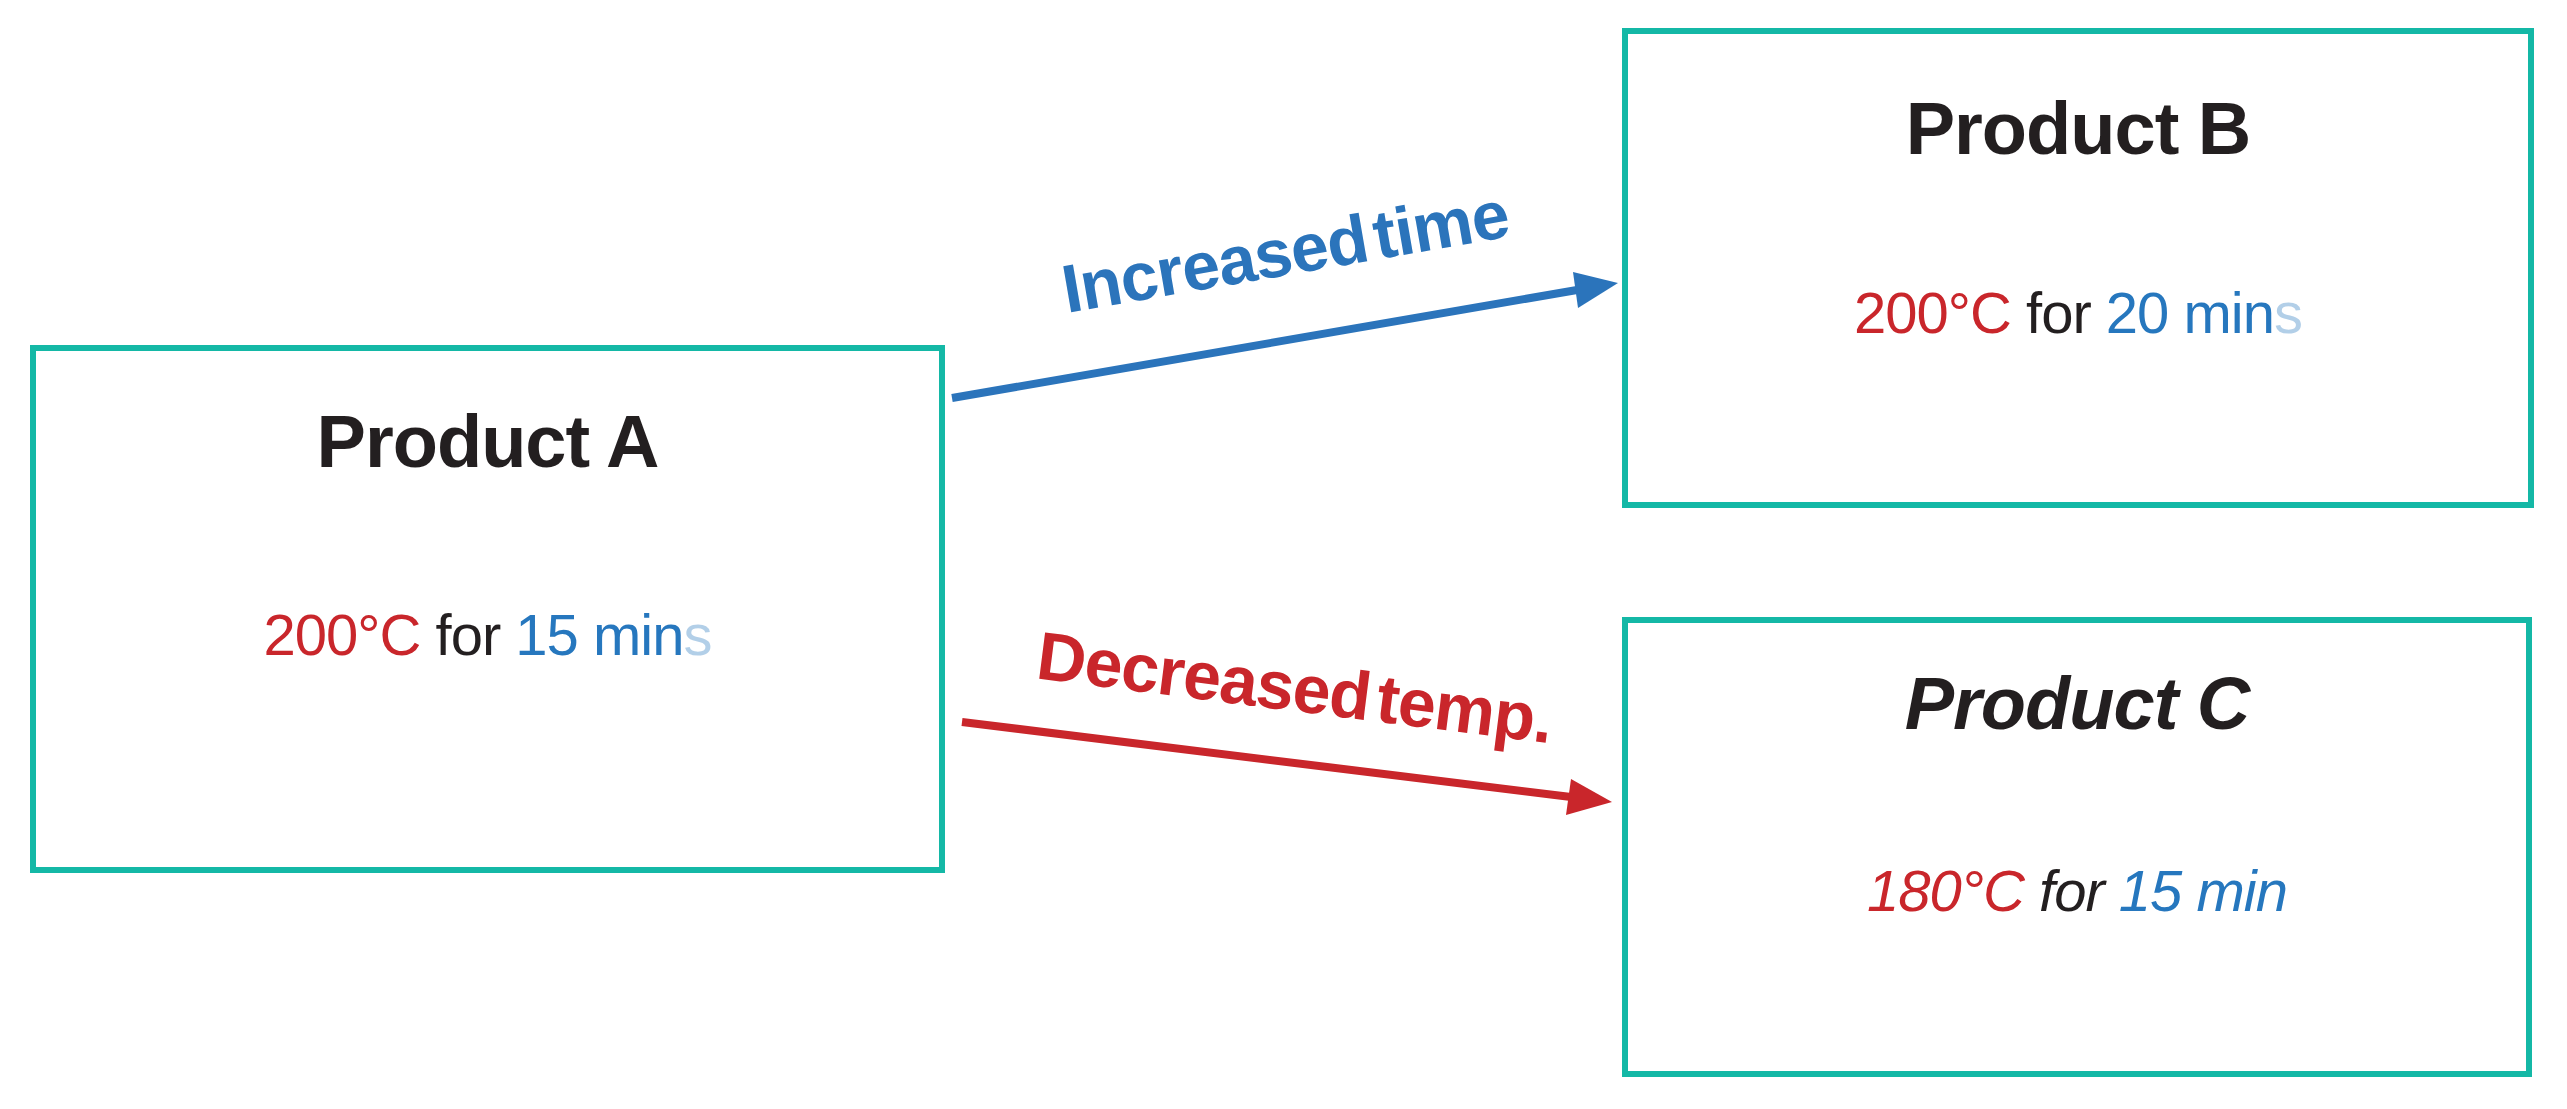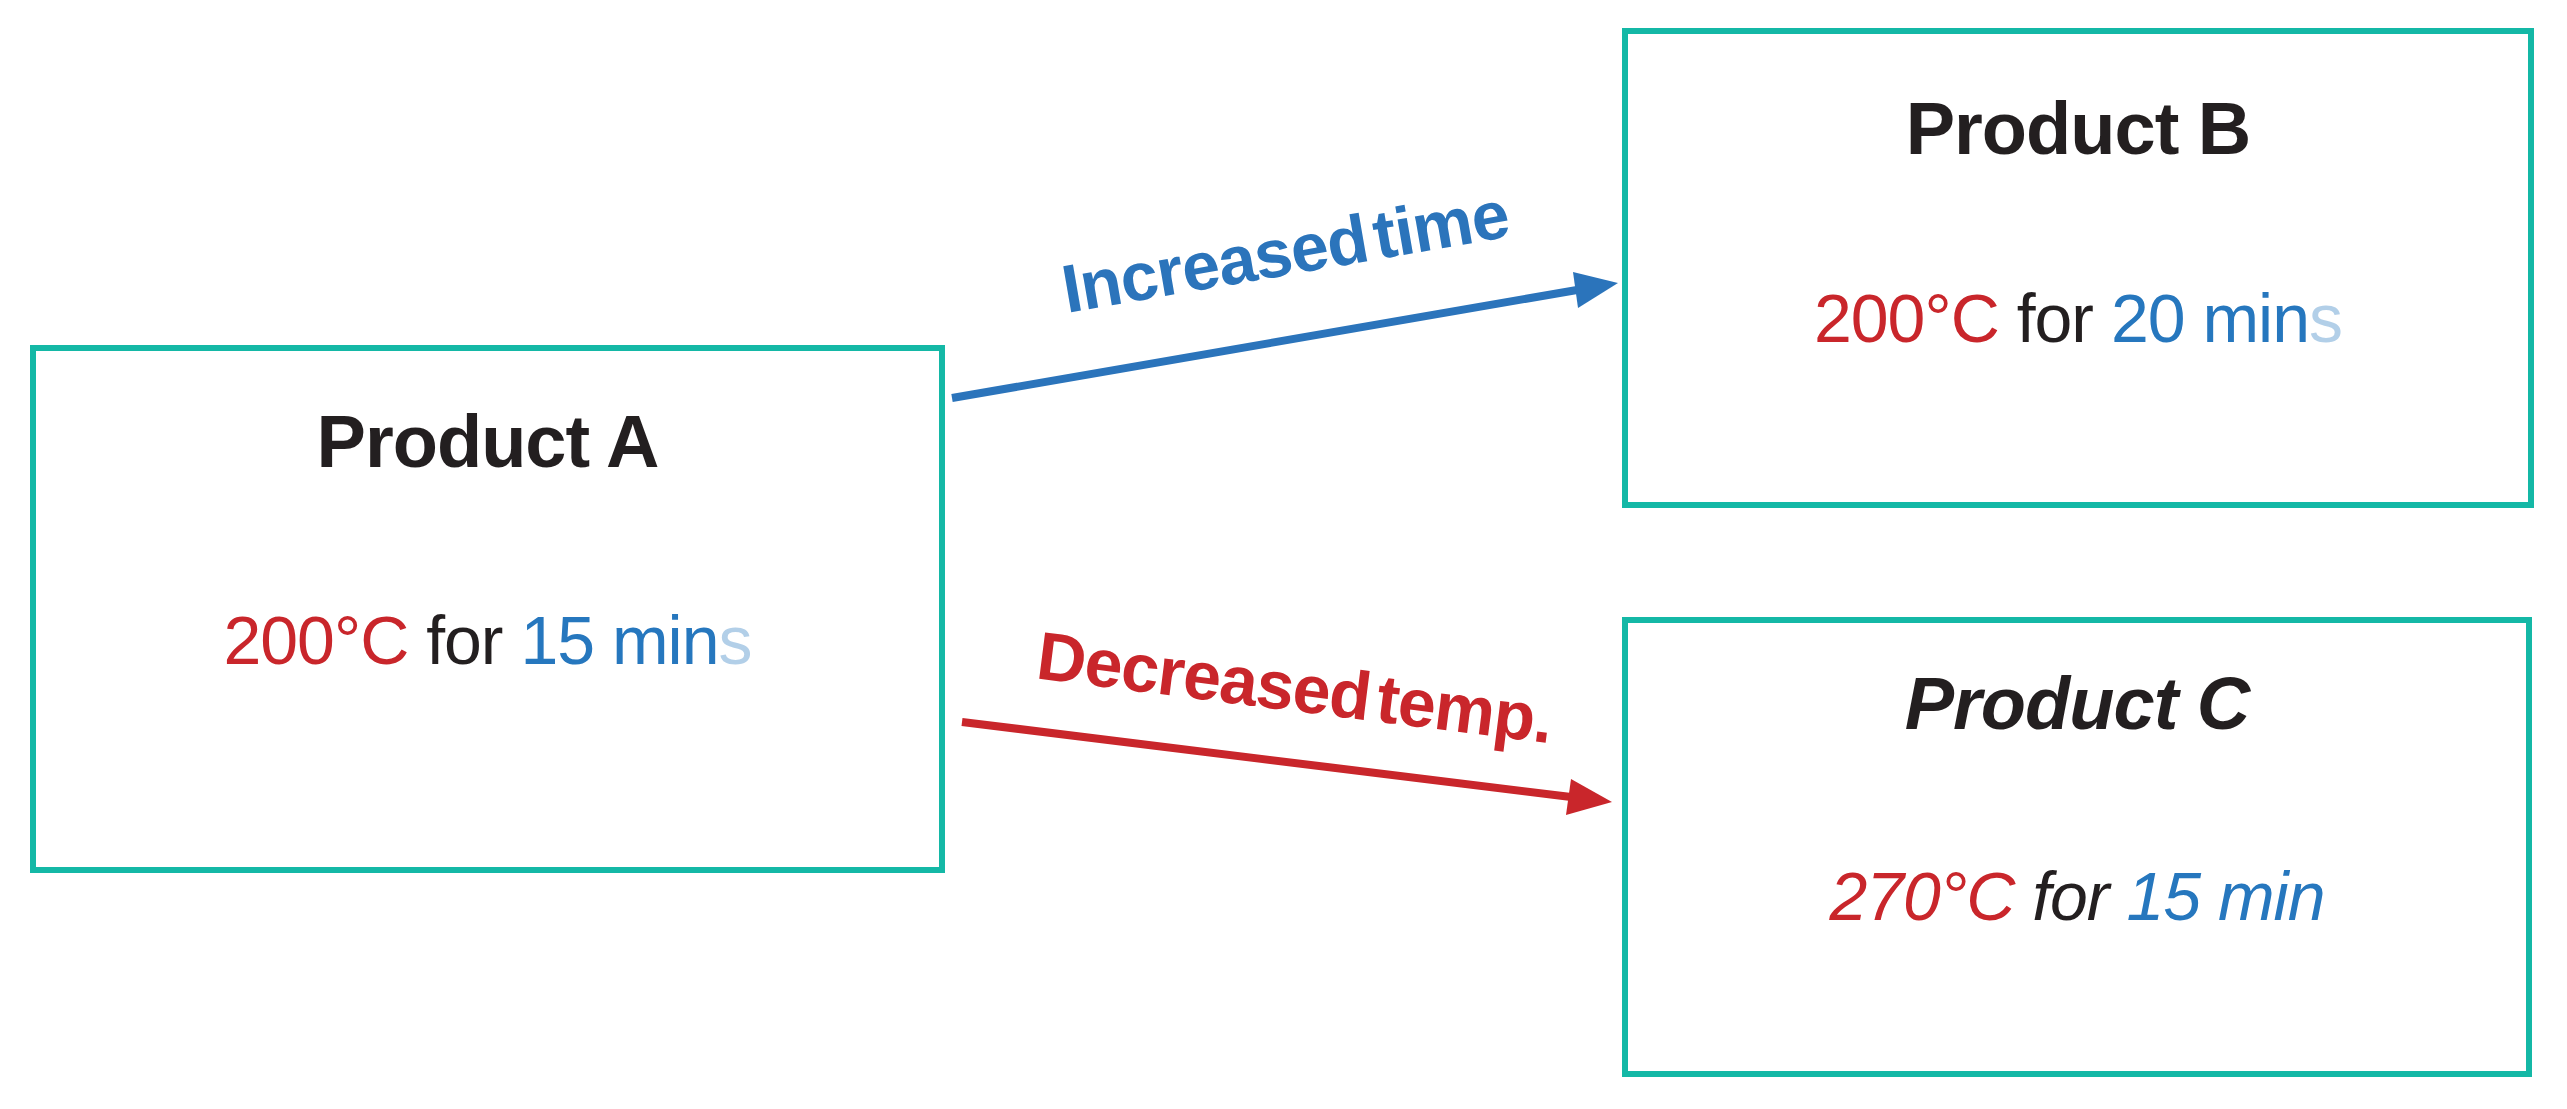--- a/index.html
+++ b/index.html
@@ -31,21 +31,21 @@
     color: #231f20;
     letter-spacing: -1px;
     white-space: nowrap;
   }
   .node-cond {
     position: absolute;
     left: 0;
     width: 100%;
     text-align: center;
     font-weight: 400;
-    font-size: 68px;
+    font-size: 58px;
     color: #231f20;
     white-space: nowrap;
     letter-spacing: -1px;
   }
   .temp  { color: #c9262b; }
   .time  { color: #2677be; }
   .suffix {
     color: #2677be;
     opacity: 0.35;
   }
@@ -120,17 +120,17 @@
   <div class="node" id="node-b">
     <div class="node-title">Product B</div>
     <div class="node-cond">
       <span class="temp">200°C</span><span> for </span><span class="time">20 min</span><span class="suffix">s</span>
     </div>
   </div>
 
   <div class="node" id="node-c">
     <div class="node-title">Product C</div>
     <div class="node-cond">
-      <span class="temp">270°C</span><span> for </span><span class="time">15 min</span><span class="suffix"></span>
+      <span class="temp">180°C</span><span> for </span><span class="time">15 min</span><span class="suffix"></span>
     </div>
   </div>
 
 </div>
 
 </body></html>

